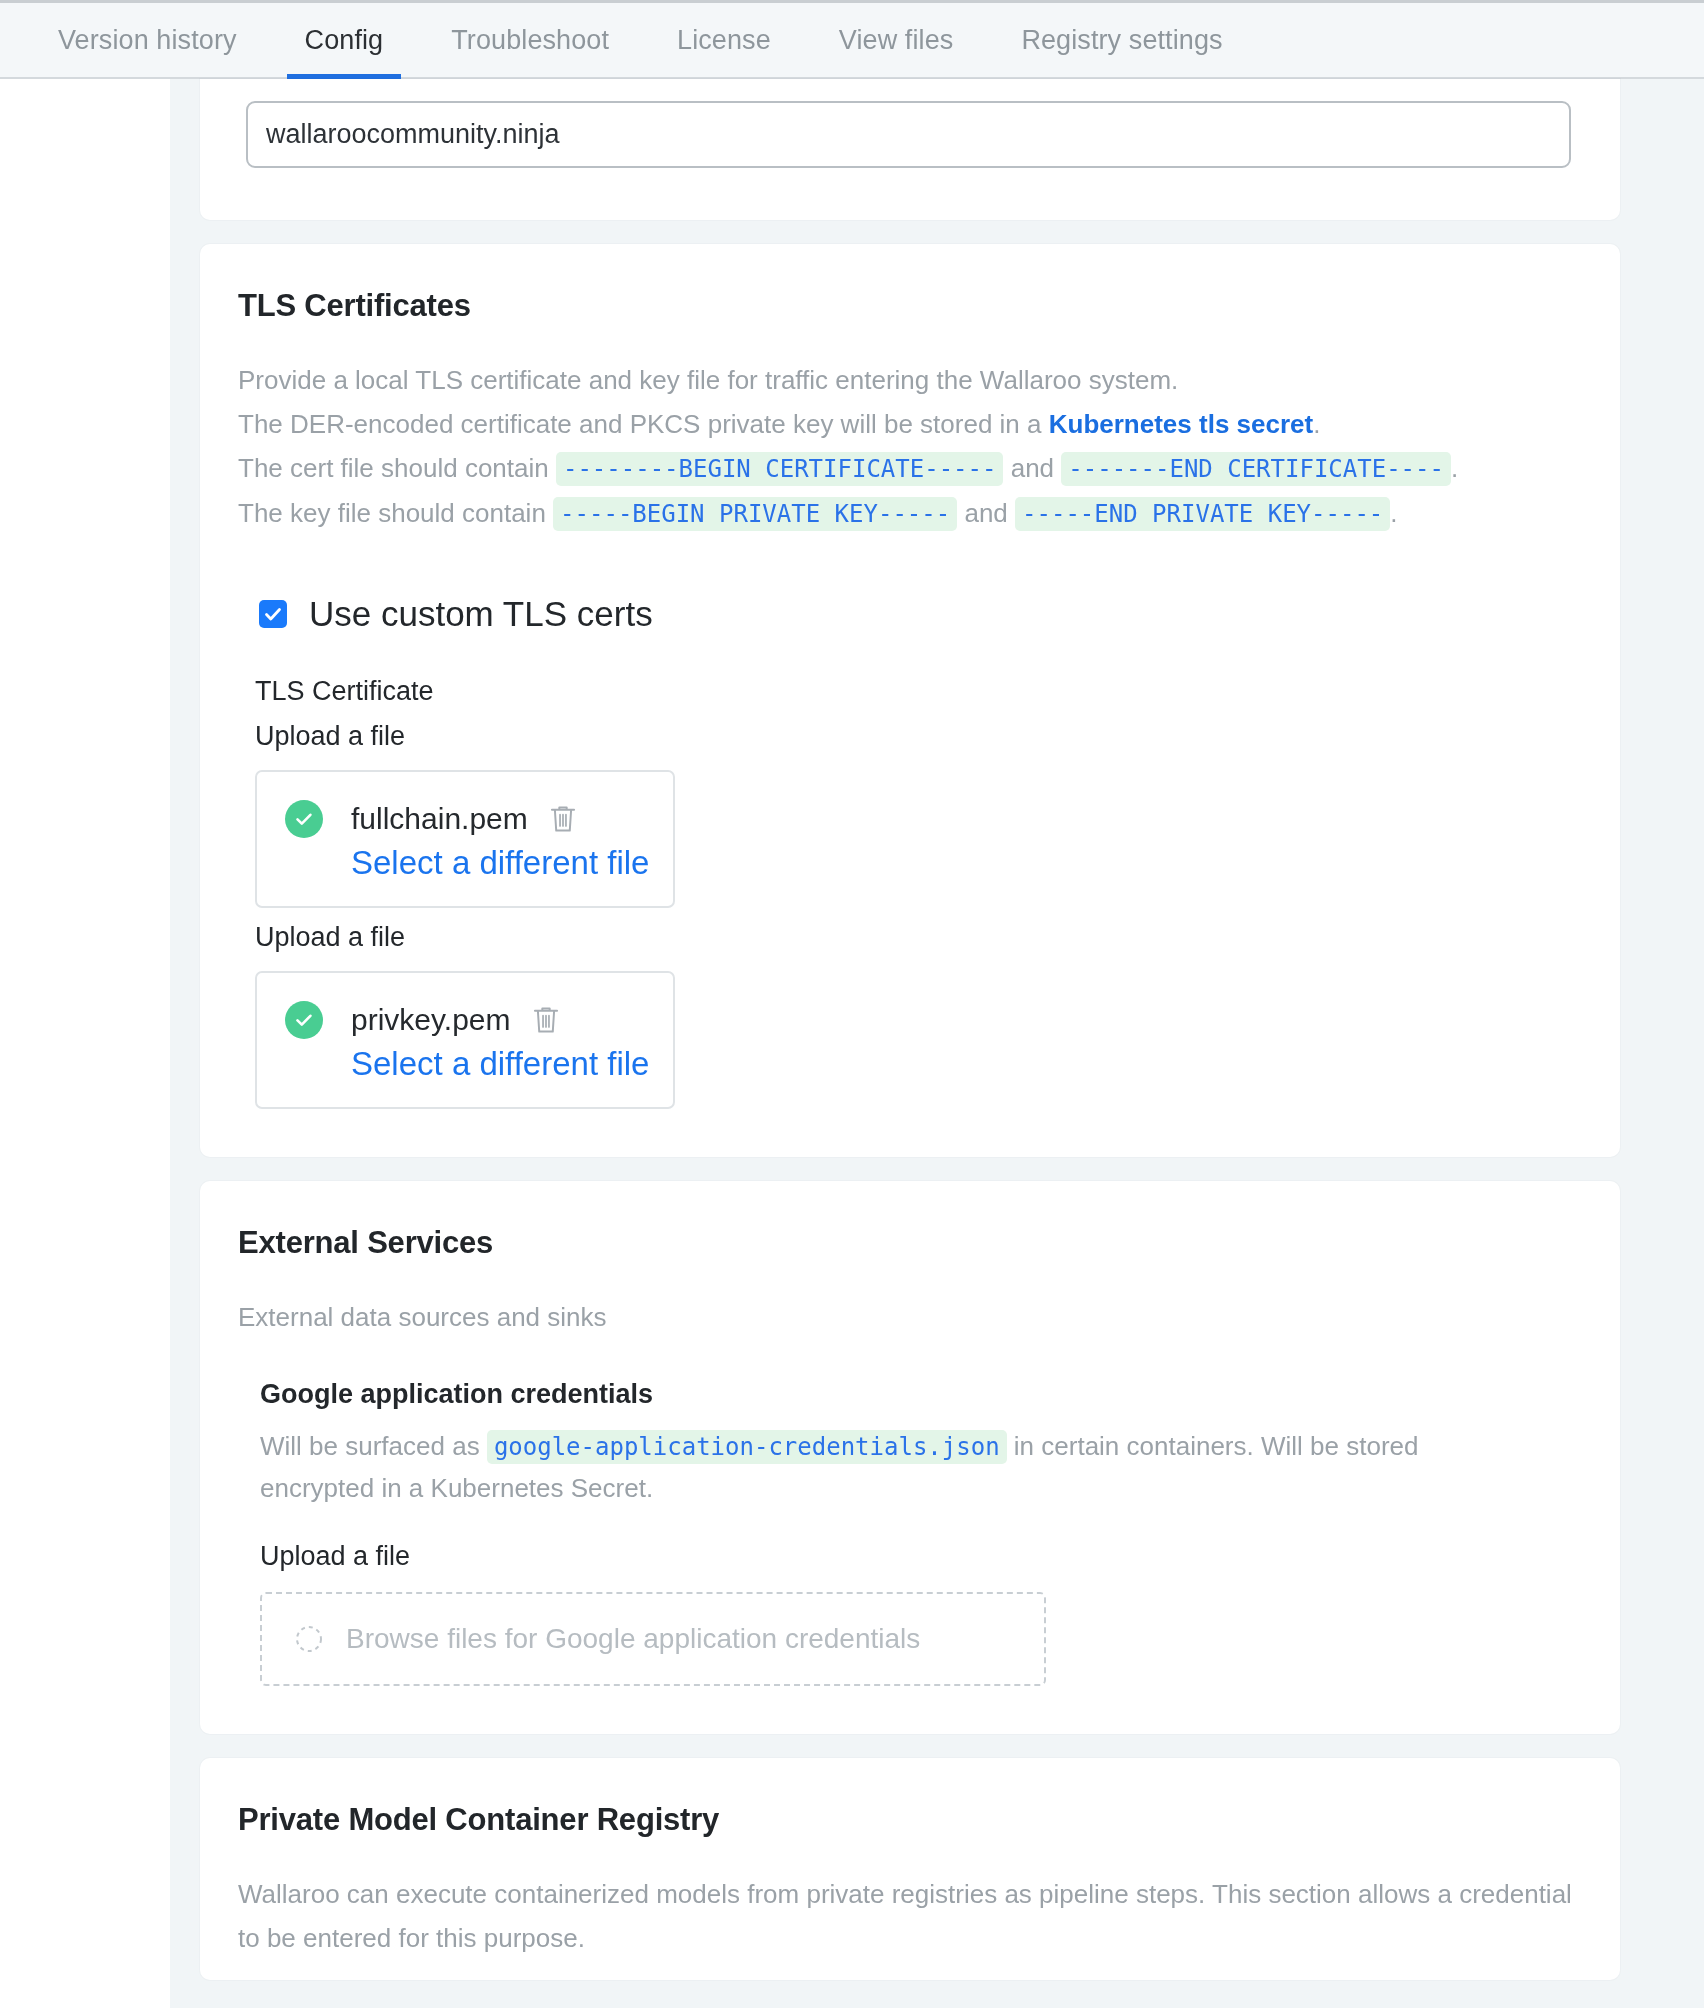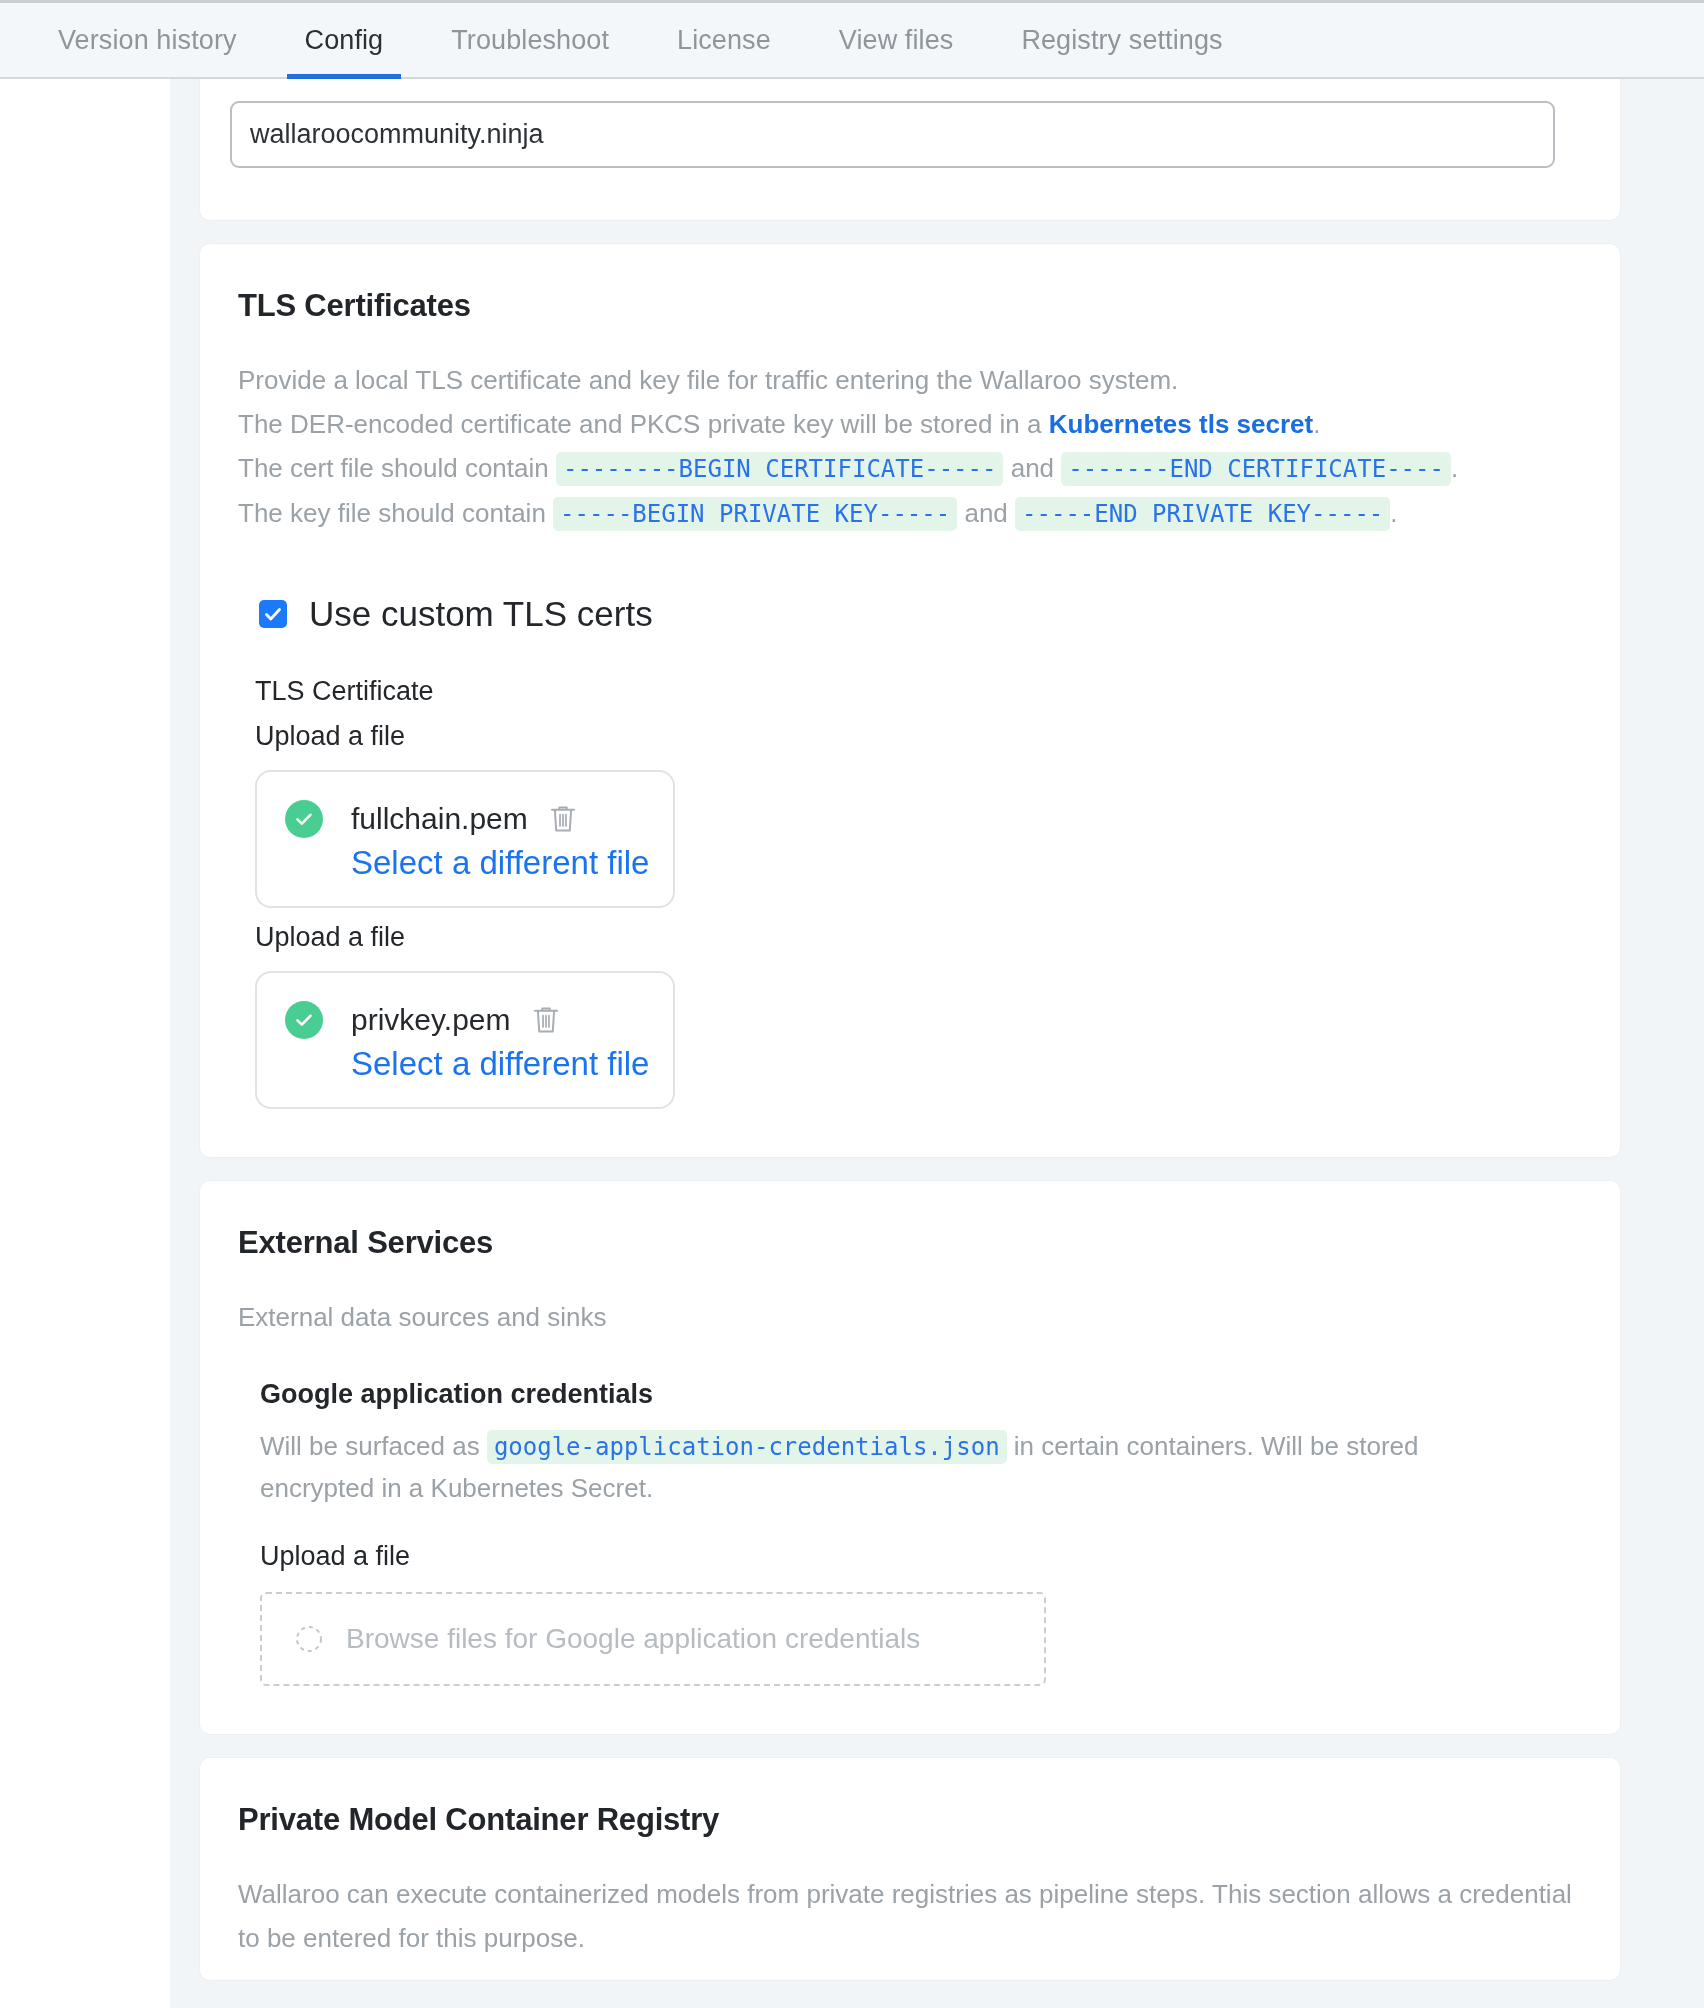--- a/index.html
+++ b/index.html
@@ -83,21 +83,21 @@
     background: #ffffff;
     border-radius: 10px;
     margin: 0 30px 24px 30px;
     padding: 0;
     box-shadow: 0 0 0 1px rgba(17,24,39,0.02);
   }
 
   
   .card-domain {
     margin-top: 0;
-    padding: 22px 34px 52px 30px;
+    padding: 22px 34px 52px 46px;
     border-radius: 0 0 10px 10px;
   }
   .text-input {
     width: 1325px;
     height: 67px;
     border: 2px solid #b9bfc4;
     border-radius: 9px;
     background: #ffffff;
     font-family: "Liberation Sans", sans-serif;
     font-size: 27px;
@@ -167,21 +167,21 @@
   }
   .upload-label {
     margin: 14px 0 0 17px;
     font-size: 27px;
     color: #23272b;
   }
 
   .file-card {
     margin: 18px 0 0 17px;
     border: 2px solid #dfe3e6;
-    border-radius: 16px;
+    border-radius: 7px;
     display: inline-block;
     padding: 28px 24px 24px 28px;
     background: #fff;
   }
   .file-row {
     display: flex;
     align-items: center;
   }
   .check-circle {
     width: 38px; height: 38px;

